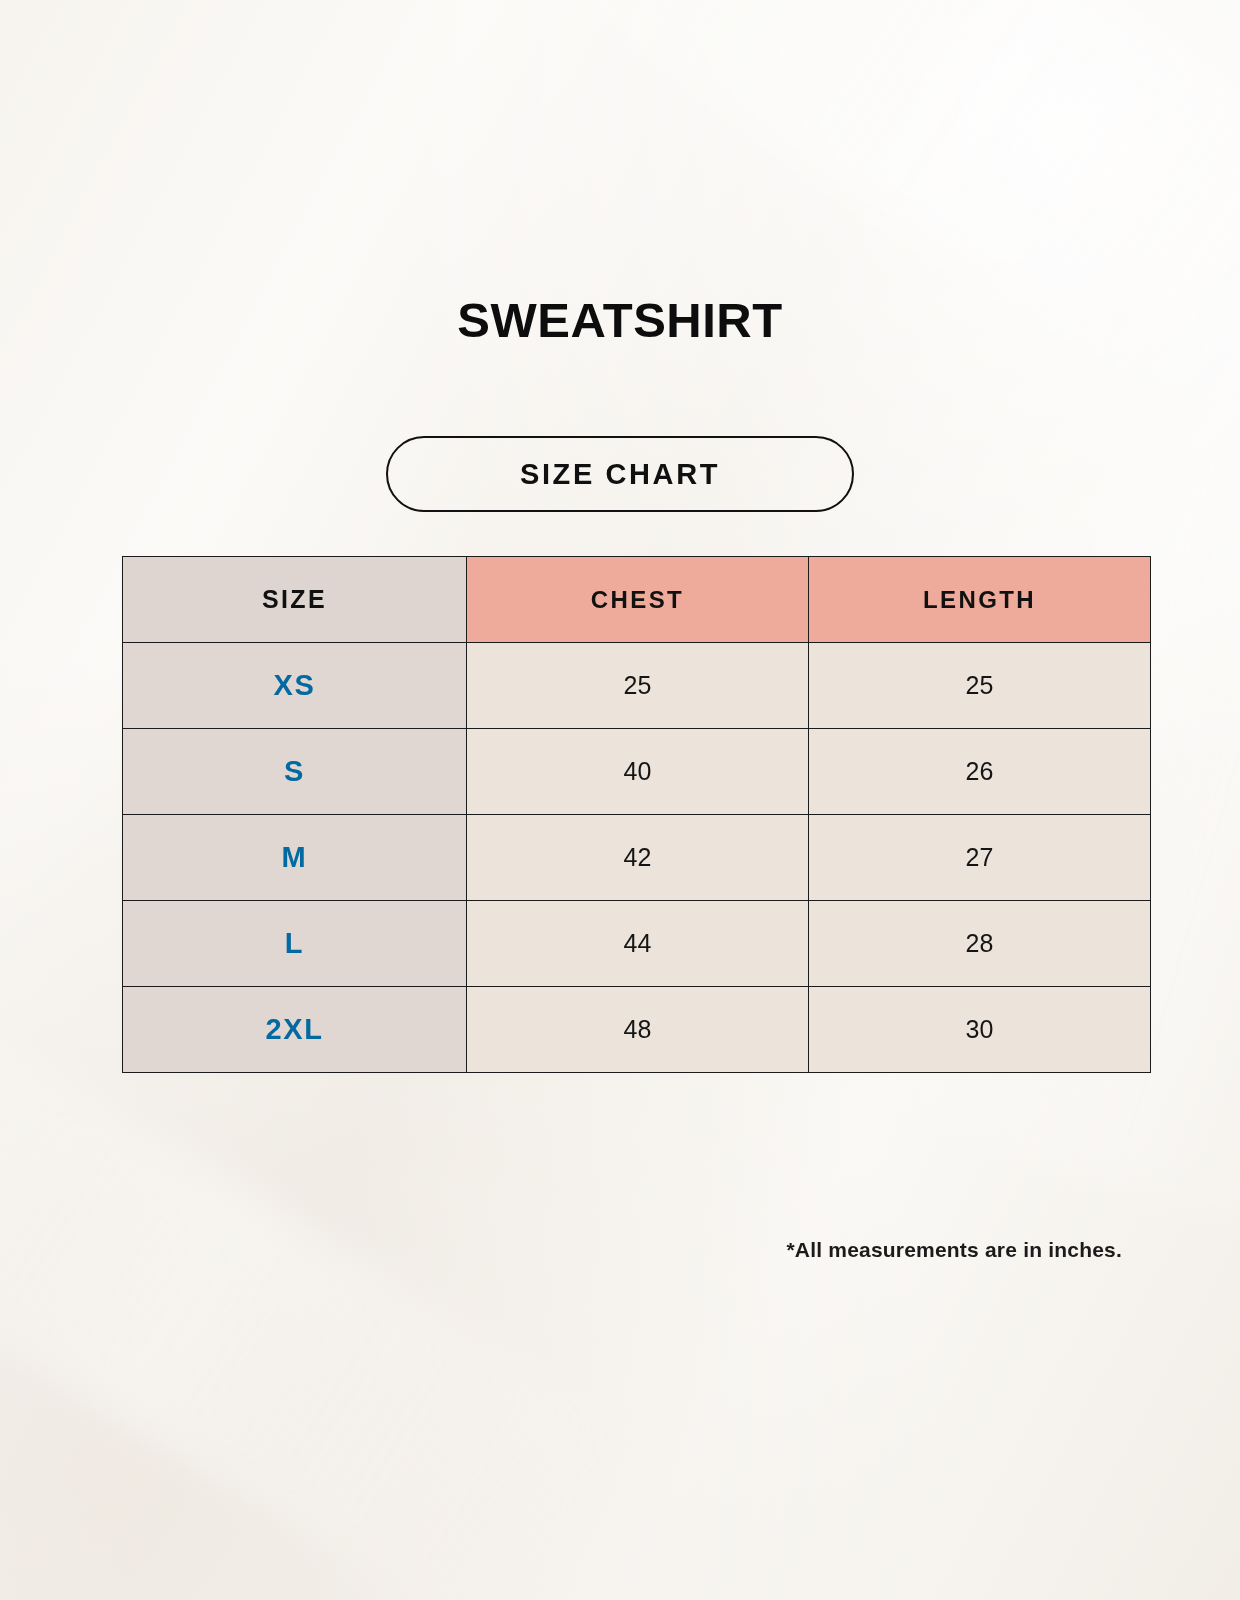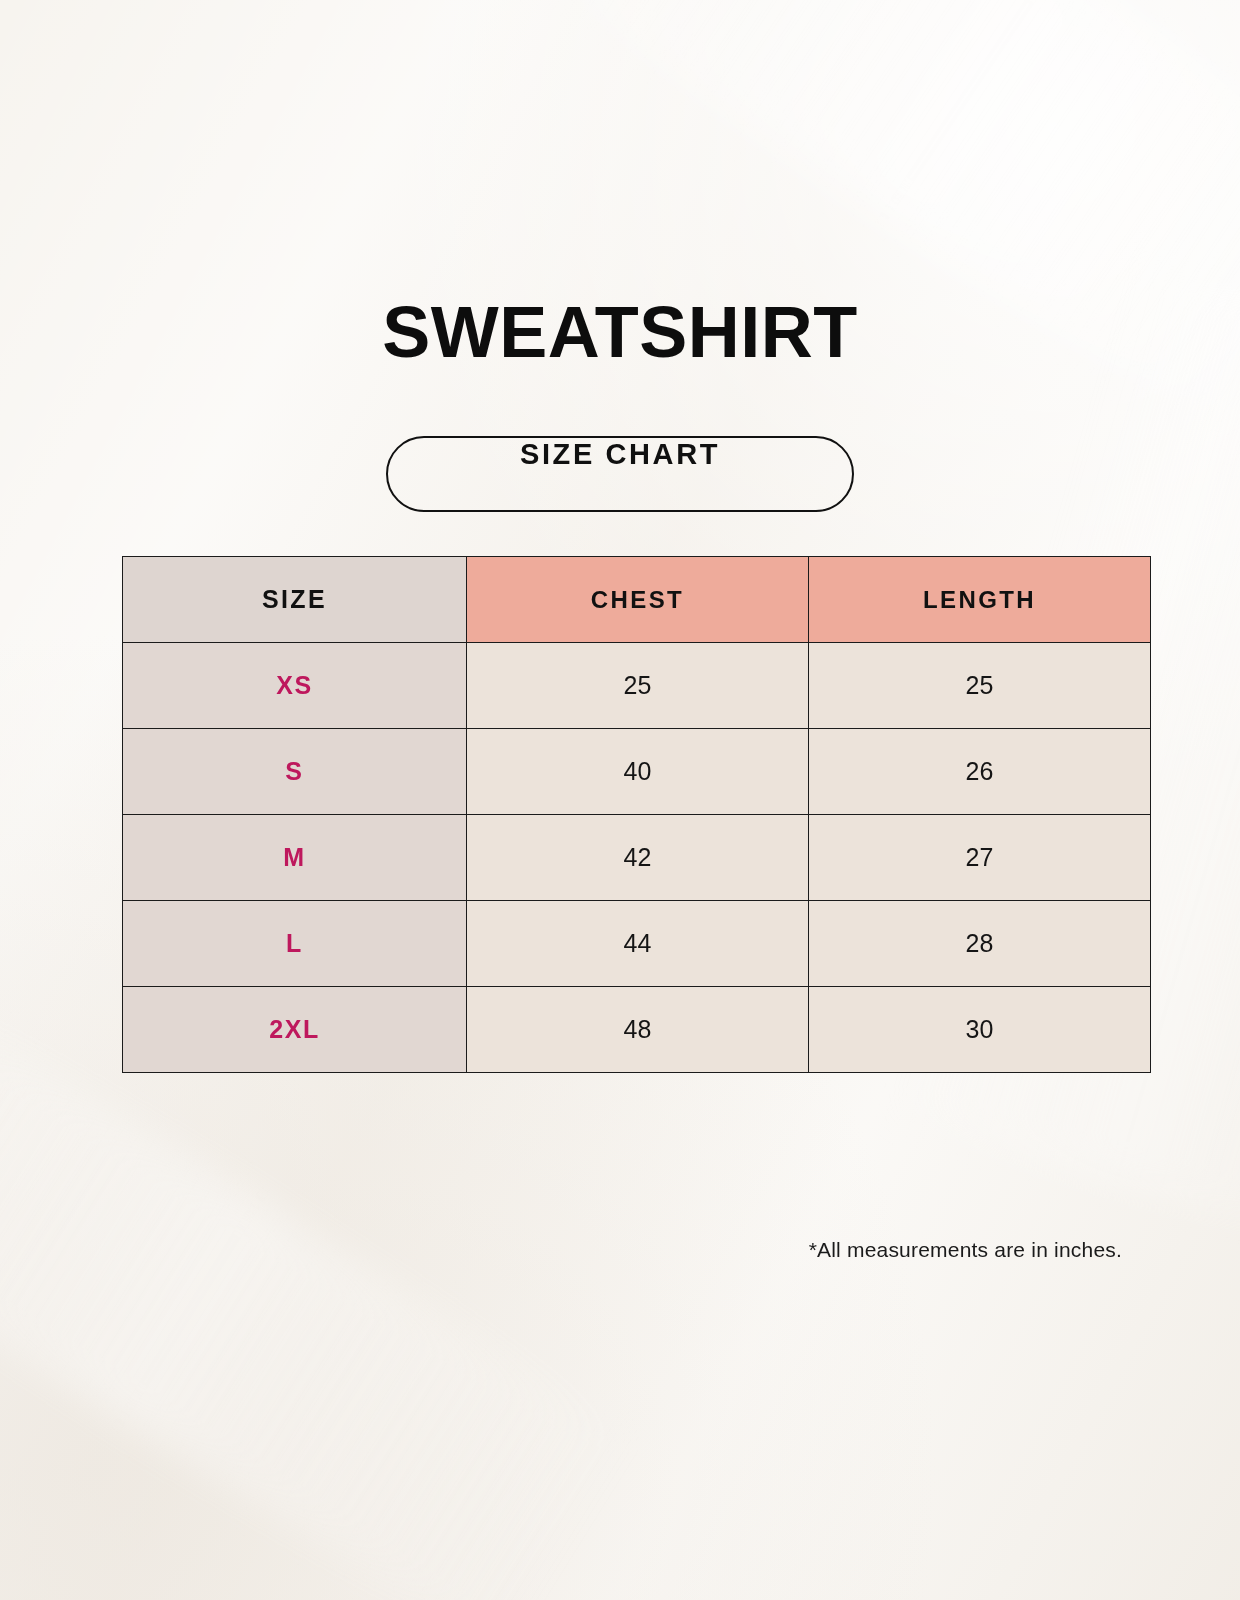--- a/index.html
+++ b/index.html
@@ -41,37 +41,38 @@
     height: 1600px;
     box-sizing: border-box;
   }
 
   .title {
     position: absolute;
     top: 296px;
     left: 0;
     width: 1240px;
     text-align: center;
-    font-size: 72px;
+    font-size: 49px;
     font-weight: 700;
     letter-spacing: 0.5px;
     color: #0d0d0d;
     line-height: 1;
   }
 
   .pill {
     position: absolute;
     top: 436px;
     left: 50%;
     transform: translateX(-50%);
     width: 468px;
     height: 76px;
     border: 2px solid #111;
     border-radius: 40px;
     display: flex;
+    align-items: center;
     justify-content: center;
     box-sizing: border-box;
     background: transparent;
   }
   .pill-label {
     font-size: 29px;
     font-weight: 700;
     letter-spacing: 2.6px;
     color: #101010;
   }
@@ -109,40 +110,40 @@
   }
   th.head-measure {
     background: #eeab9b;
     font-size: 24px;
     font-weight: 700;
     letter-spacing: 2.4px;
     color: #111;
   }
   td.cell-size {
     background: #e1d7d2;
-    font-size: 25px;
+    font-size: 29px;
     font-weight: 700;
     letter-spacing: 1.6px;
-    color: #be185d;
+    color: #0369a1;
   }
   td.cell-val {
     background: #ece3da;
     font-size: 25px;
     font-weight: 400;
     color: #151515;
   }
 
   .footnote {
     position: absolute;
     top: 1238px;
     left: 94px;
     width: 1028px;
     text-align: right;
     font-size: 21px;
-    font-weight: 400;
+    font-weight: 700;
     color: #1b1b1b;
     letter-spacing: 0.2px;
   }
 </style>
 </head>
 <body>
 
 <div class="page">
   <div class="bg-wash"></div>
   <div class="bg-streak streak-1"></div>

